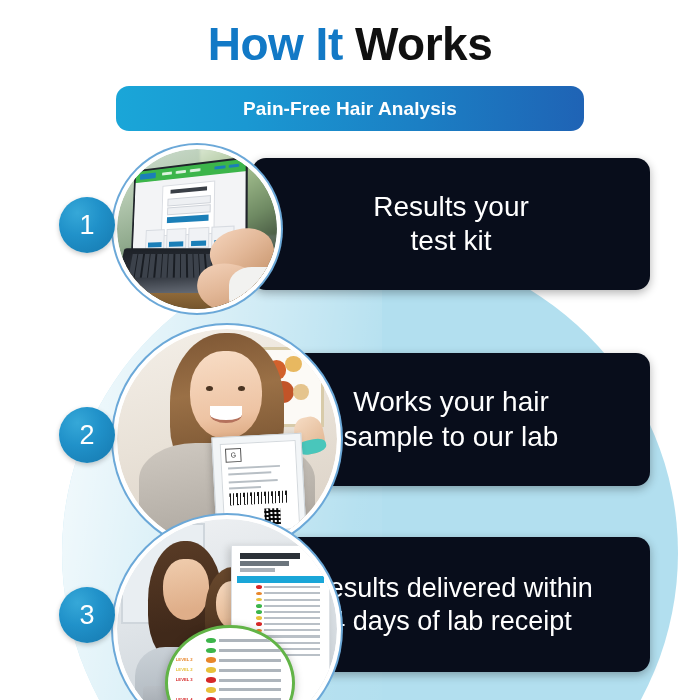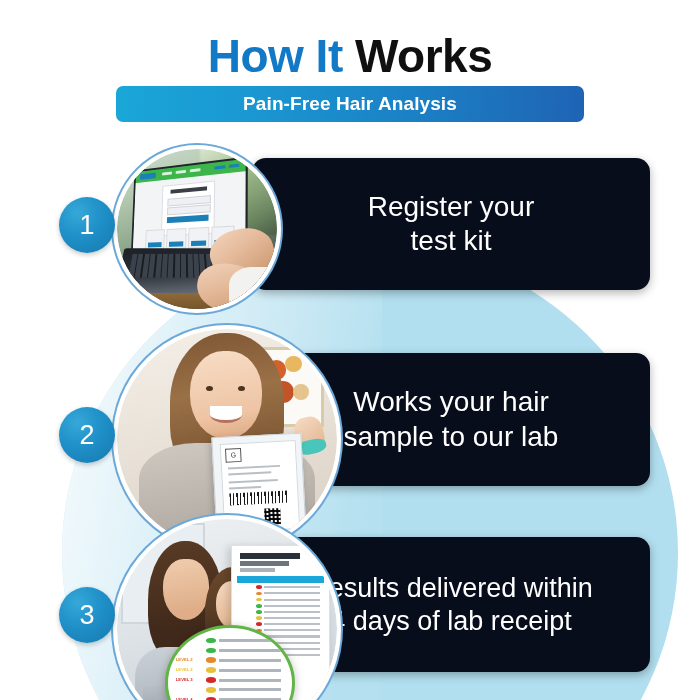--- a/index.html
+++ b/index.html
@@ -44,38 +44,38 @@
   
   .header {
     position: absolute;
     left: 0;
     top: 0;
     width: 700px;
     z-index: 6;
     text-align: center;
   }
   .title {
-    margin: 12px;
+    margin: 0;
     padding-top: 20px;
     font-size: 46px;
     font-weight: bold;
     letter-spacing: -0.5px;
     line-height: 1.05;
     color: #0d0d0d;
   }
   .title .accent { color: #1279c6; }
   .title .plain  { color: #101010; }
 
   .subtitle-banner {
     position: absolute;
     left: 116px;
     top: 86px;
     width: 468px;
-    height: 36px;
-    border-radius: 7px;
+    height: 45px;
+    border-radius: 13px;
     background: linear-gradient(92deg, #1aa6d8 0%, #1a98d2 28%, #1b7fc4 65%, #1f63b5 100%);
     display: flex;
     align-items: center;
     justify-content: center;
   }
   .subtitle-text {
     color: #ffffff;
     font-size: 19px;
     font-weight: bold;
     letter-spacing: 0.1px;
@@ -324,21 +324,21 @@
       <span class="plain">Works</span>
     </h1>
   </div>
   <div class="subtitle-banner">
     <span class="subtitle-text">Pain-Free Hair Analysis</span>
   </div>
 
   <div class="step step-1">
 
     <div class="panel panel-1">
-      <div class="panel-text">Register your
+      <div class="panel-text">Results your
 test kit</div>
     </div>
 
     <div class="photo photo-1">
       <div class="photo-inner">
         <div class="scene">
           <div class="s1-bg"></div>
           <div class="s1-outdoor"></div>
           <div class="s1-table"></div>
 

